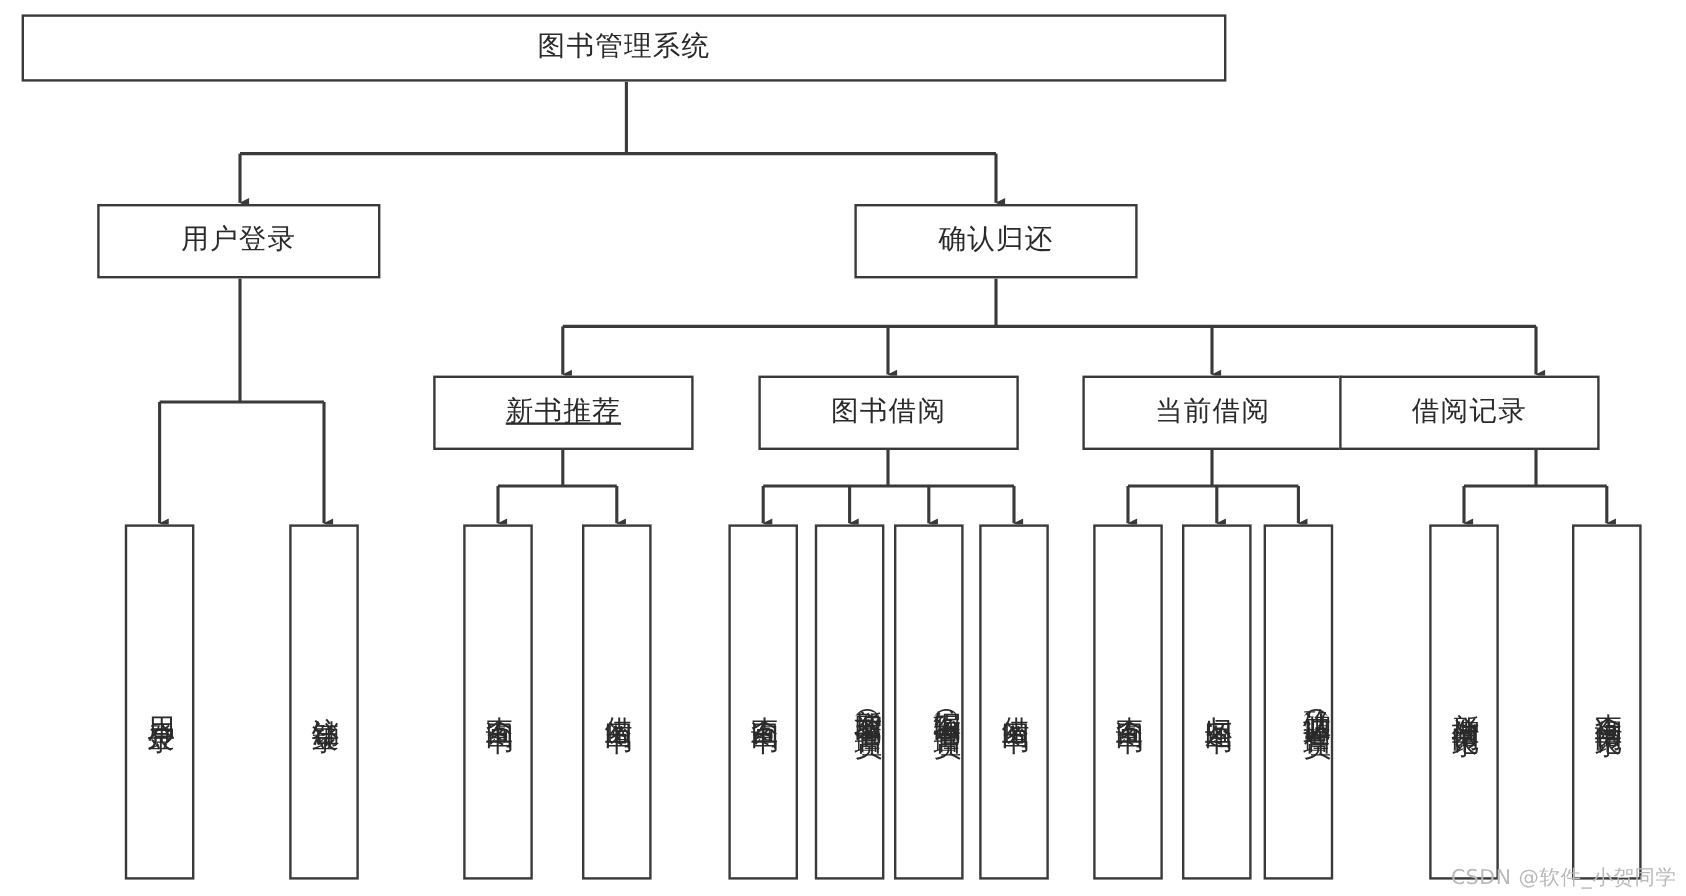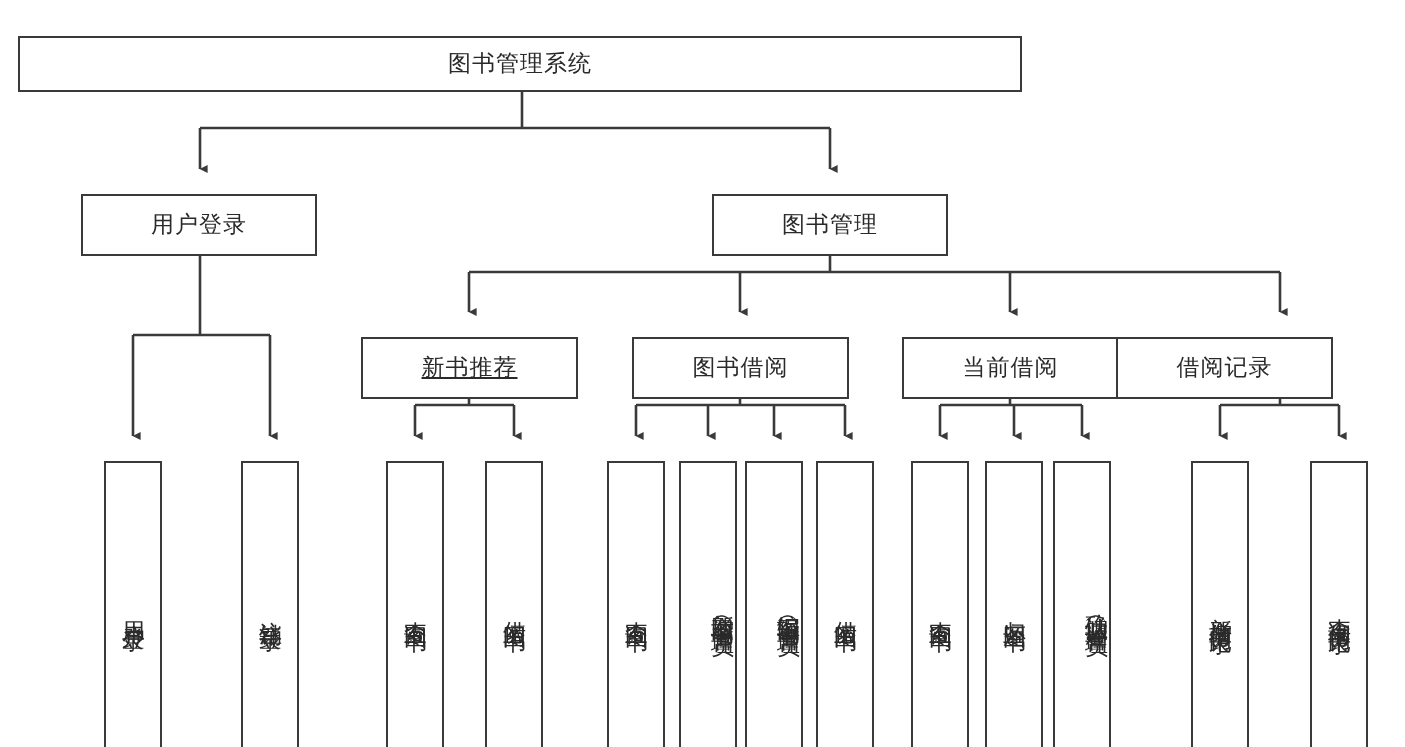--- a/index.html
+++ b/index.html
@@ -28,21 +28,20 @@
   }
   .node {
     position: absolute;
     box-sizing: border-box;
     background: #ffffff;
     border: 2.5px solid #3a3a3a;
     display: flex;
     align-items: center;
     justify-content: center;
     color: #2a2a2a;
-    margin-top: 24px;
   }
   .node.horizontal {
     font-size: 23px;
     letter-spacing: 1px;
   }
   .node.vertical {
     writing-mode: vertical-rl;
     text-orientation: upright;
     font-size: 23px;
     letter-spacing: 3px;
@@ -120,21 +119,21 @@
   </svg>
 
   <div id="nodes-layer">
       <div class="node horizontal" style="left: 18px; top: 12px; width: 1004px; height: 56px;">
         <span class="node-label">图书管理系统</span>
       </div>
       <div class="node horizontal" style="left: 81px; top: 170px; width: 236px; height: 62px;">
         <span class="node-label">用户登录</span>
       </div>
       <div class="node horizontal" style="left: 712px; top: 170px; width: 236px; height: 62px;">
-        <span class="node-label">图书管理</span>
+        <span class="node-label">确认归还</span>
       </div>
       <div class="node horizontal" style="left: 361px; top: 313px; width: 217px; height: 62px; text-decoration: underline;">
         <span class="node-label">新书推荐</span>
       </div>
       <div class="node horizontal" style="left: 632px; top: 313px; width: 217px; height: 62px; align-items: center;">
         <span class="node-label">图书借阅</span>
       </div>
       <div class="node horizontal" style="left: 902px; top: 313px; width: 217px; height: 62px; align-items: center;">
         <span class="node-label">当前借阅</span>
       </div>
@@ -175,13 +174,14 @@
         <span class="node-label">确认归还（管理员）</span>
       </div>
       <div class="node vertical align-middle" style="left: 1191px; top: 437px; width: 58px; height: 296px;">
         <span class="node-label">新增借阅记录</span>
       </div>
       <div class="node vertical align-middle" style="left: 1310px; top: 437px; width: 58px; height: 296px;">
         <span class="node-label">查询借阅记录</span>
       </div>
     </div>
 
+  <div class="watermark">CSDN @软件_小贺同学</div>
 </div>
 
 </body></html>

